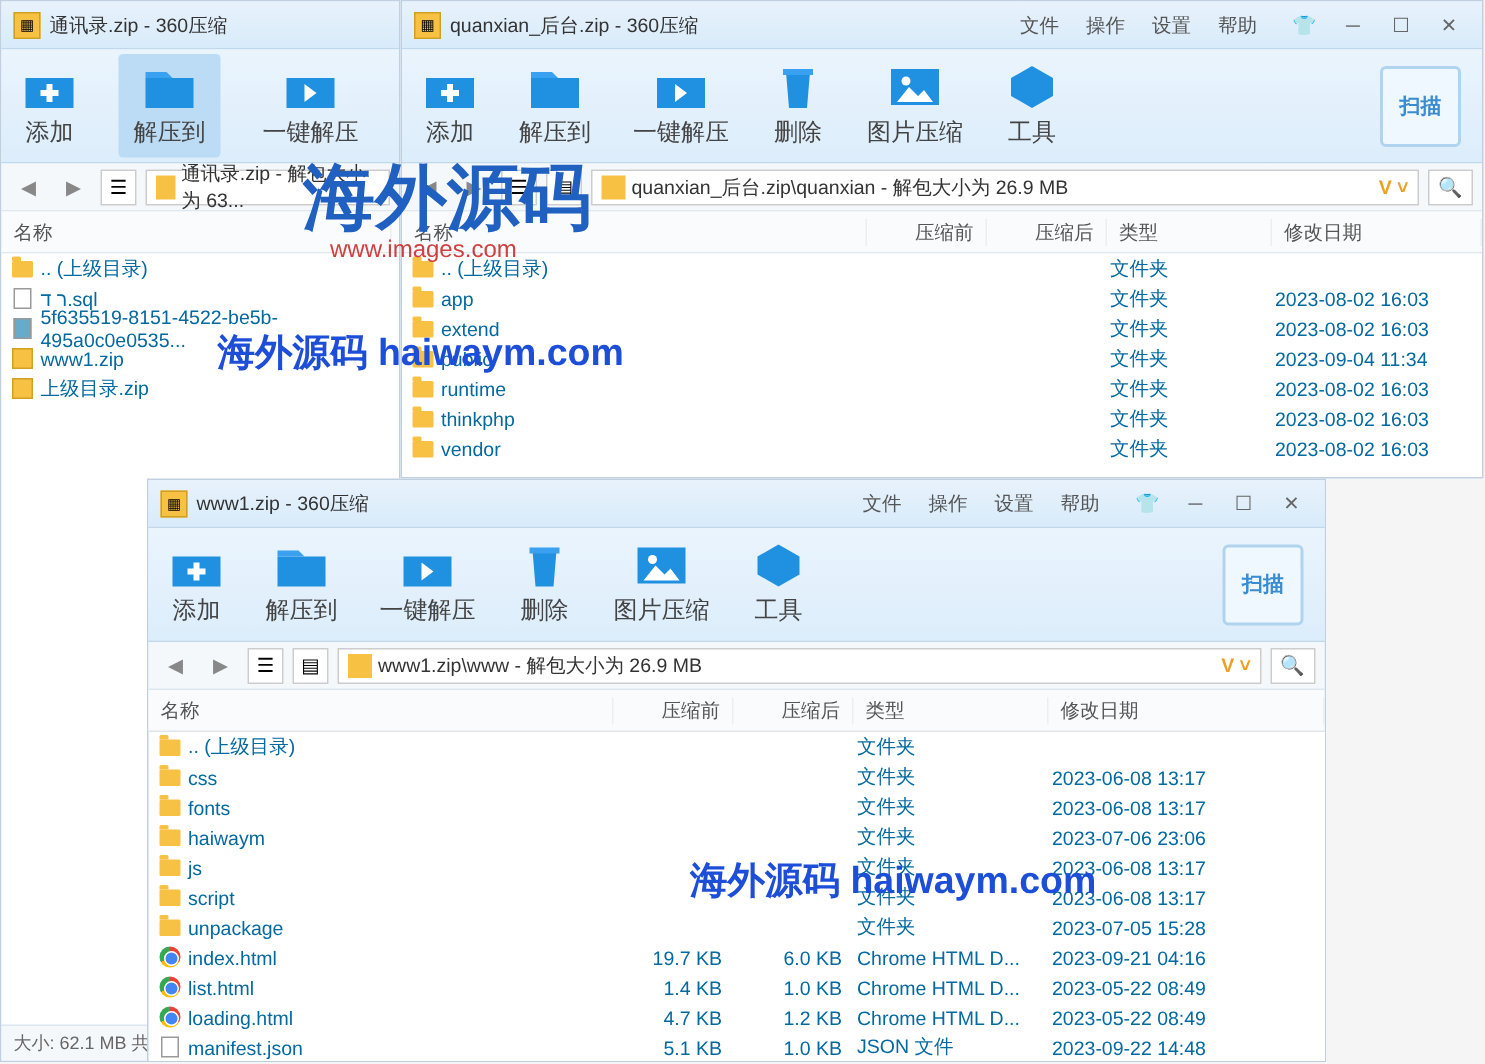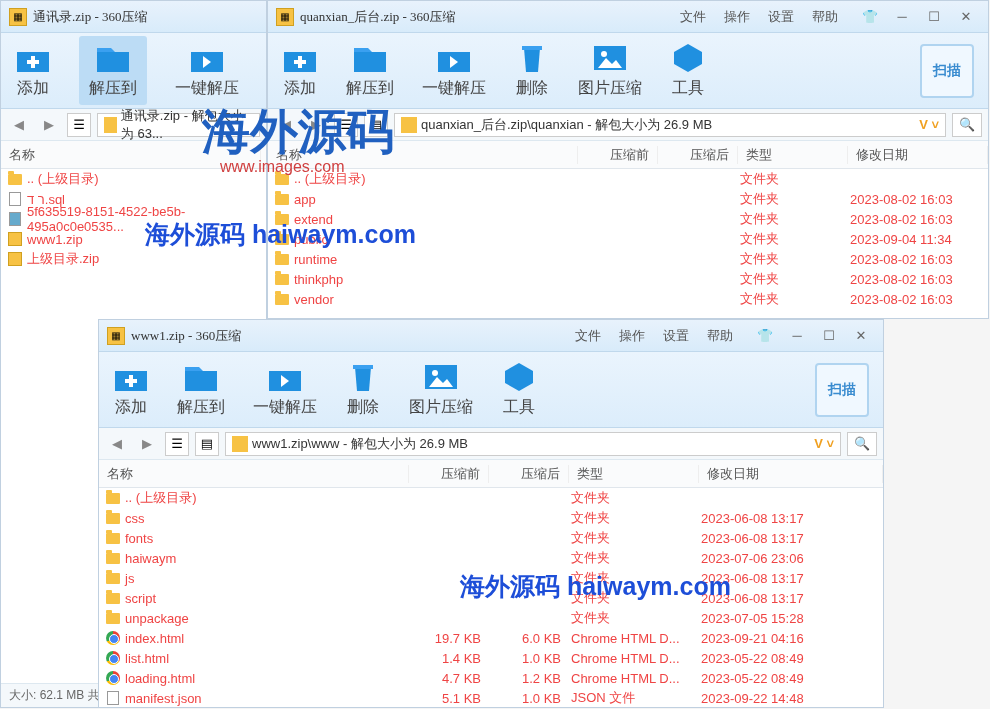--- a/index.html
+++ b/index.html
@@ -1,41 +1,41 @@
 <!DOCTYPE html>
 <html><head>
 <meta charset="utf-8">
 <style>
 * { margin: 0; padding: 0; box-sizing: border-box; font-family: "Microsoft YaHei", Arial, sans-serif; font-size: 13px; }
 body { background: #f5f5f5; width: 990px; height: 709px; position: relative; overflow: hidden; }
 .window { position: absolute; background: #fff; border: 1px solid #c0d0e0; display: flex; flex-direction: column; }
 .titlebar { height: 32px; background: linear-gradient(#e8f2fc, #d8ebfa); display: flex; align-items: center; padding: 0 8px; border-bottom: 1px solid #c0d8ec; }
 .title-icon { width: 18px; height: 18px; background: #f7c244; border: 1px solid #d0a020; margin-right: 6px; display: flex; align-items: center; justify-content: center; font-size: 10px; }
-.title-text { flex: 1; font-size: 13px; color: #333; font-family: Liberation Serif, serif; }
+.title-text { flex: 1; font-size: 13px; color: #333; }
 .menubar { display: flex; gap: 18px; padding-right: 8px; color: #555; font-size: 13px; }
 .menubar span { cursor: pointer; }
 .win-btns { display: flex; gap: 4px; margin-left: 10px; }
 .win-btn { width: 28px; height: 20px; display: flex; align-items: center; justify-content: center; color: #666; cursor: pointer; }
 .toolbar { height: 76px; background: linear-gradient(#eaf4fd, #dcedfb); display: flex; align-items: center; padding: 0 14px; gap: 28px; border-bottom: 1px solid #c0d8ec; }
 .tool-btn { display: flex; flex-direction: column; align-items: center; gap: 4px; cursor: pointer; }
 .tool-btn.active { background: #bcdcf5; padding: 6px 10px; border-radius: 3px; }
 .tool-icon { width: 36px; height: 32px; display: flex; align-items: center; justify-content: center; }
 .tool-label { font-size: 16px; color: #444; }
 .scan-box { margin-left: auto; width: 54px; height: 54px; border: 2px solid #b0d4f0; border-radius: 4px; display: flex; align-items: center; justify-content: center; color: #3a8cd0; font-size: 14px; font-weight: bold; background: #f0f8ff; }
 .navbar { height: 32px; background: #f4f8fb; display: flex; align-items: center; padding: 0 6px; gap: 6px; border-bottom: 1px solid #dde8f0; }
 .nav-arrow { width: 24px; height: 24px; display: flex; align-items: center; justify-content: center; color: #888; cursor: pointer; }
 .view-btn { width: 24px; height: 24px; display: flex; align-items: center; justify-content: center; border: 1px solid #ccc; background: #fff; cursor: pointer; }
 .crumb { flex: 1; height: 24px; background: #fff; border: 1px solid #ccc; display: flex; align-items: center; padding: 0 6px; font-size: 12px; color: #333; }
 .crumb-icon { width: 16px; height: 16px; background: #f7c244; margin-right: 4px; }
 .vchev { color: #f0a020; margin-left: auto; font-weight: bold; }
 .search-btn { width: 30px; height: 24px; display: flex; align-items: center; justify-content: center; color: #3a8cd0; border: 1px solid #ccc; background: #fff; cursor: pointer; }
 .header-row { height: 28px; background: #fafbfc; display: flex; align-items: center; border-bottom: 1px solid #e0e6ec; color: #555; font-size: 12px; }
 .hcol { padding: 0 8px; border-right: 1px solid #eee; }
 .content { flex: 1; overflow: auto; background: #fff; }
-.file-row { height: 20px; display: flex; align-items: center; font-size: 12px; color: #ef4444; justify-content: space-between; }
+.file-row { height: 20px; display: flex; align-items: center; font-size: 12px; color: #0369a1; justify-content: space-between; }
 .file-ico { width: 16px; height: 16px; margin: 0 4px 0 6px; display: flex; align-items: center; justify-content: center; }
 .folder-ico { width: 14px; height: 11px; background: #f7c244; border-radius: 1px; position: relative; }
 .folder-ico::before { content: ''; position: absolute; top: -3px; left: 0; width: 6px; height: 3px; background: #f7c244; border-radius: 1px 1px 0 0; }
 .zip-ico { width: 14px; height: 14px; background: #f7c244; border: 1px solid #d0a020; }
 .file-generic { width: 12px; height: 14px; background: #fff; border: 1px solid #999; }
 .chrome-ico { width: 14px; height: 14px; border-radius: 50%; background: conic-gradient(#ea4335 0 120deg, #fbbc05 120deg 240deg, #34a853 240deg 360deg); position: relative; }
 .chrome-ico::after { content: ''; position: absolute; top: 3px; left: 3px; width: 8px; height: 8px; background: #4285f4; border: 1px solid #fff; border-radius: 50%; }
 .statusbar { height: 24px; background: #f4f8fb; border-top: 1px solid #dde8f0; display: flex; align-items: center; padding: 0 8px; font-size: 12px; color: #666; }
 .watermark { position: absolute; color: #2060c0; font-size: 48px; font-weight: bold; font-family: cursive; pointer-events: none; z-index: 50; }
 .watermark-sub { position: absolute; color: #d04040; font-size: 16px; pointer-events: none; z-index: 50; }

